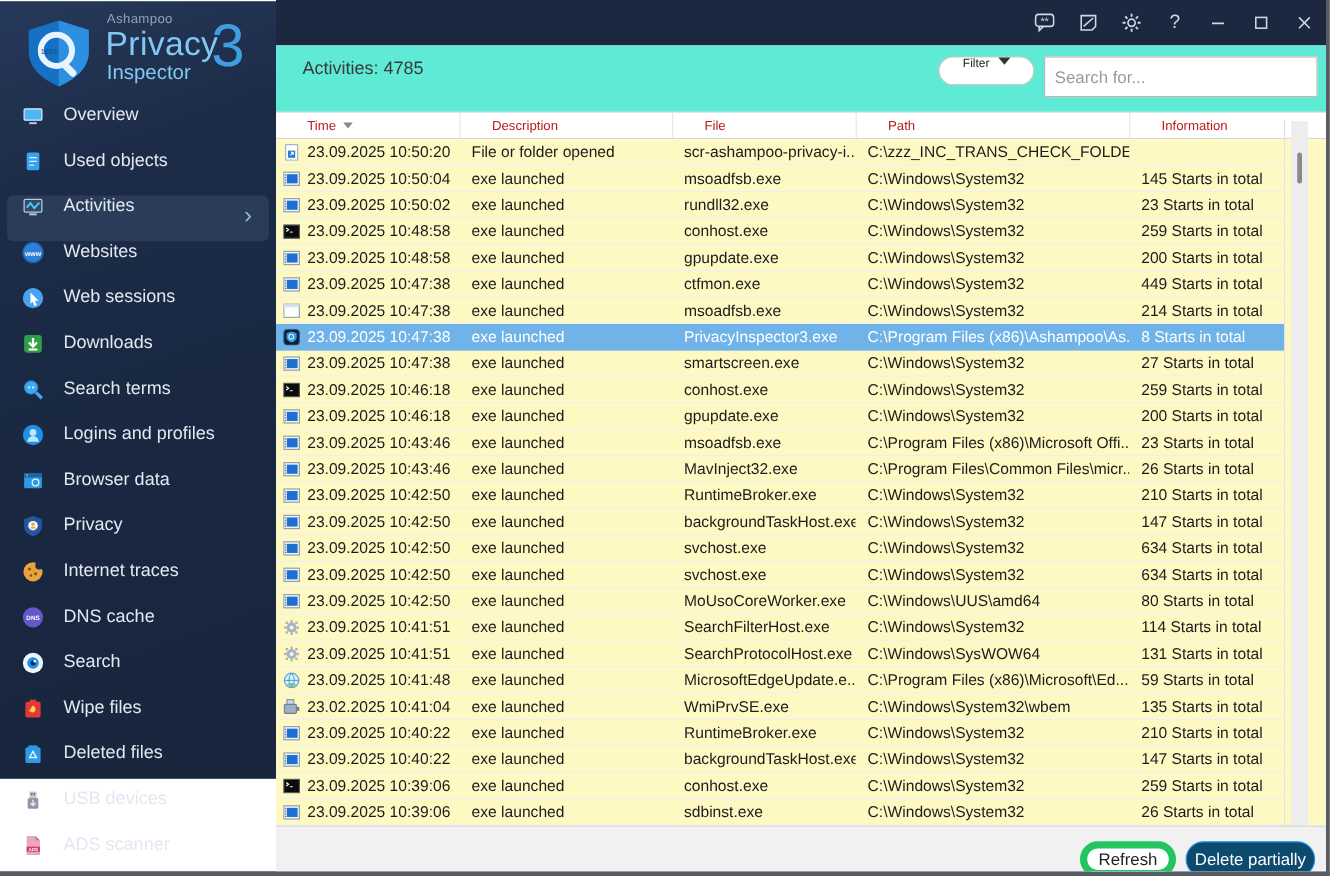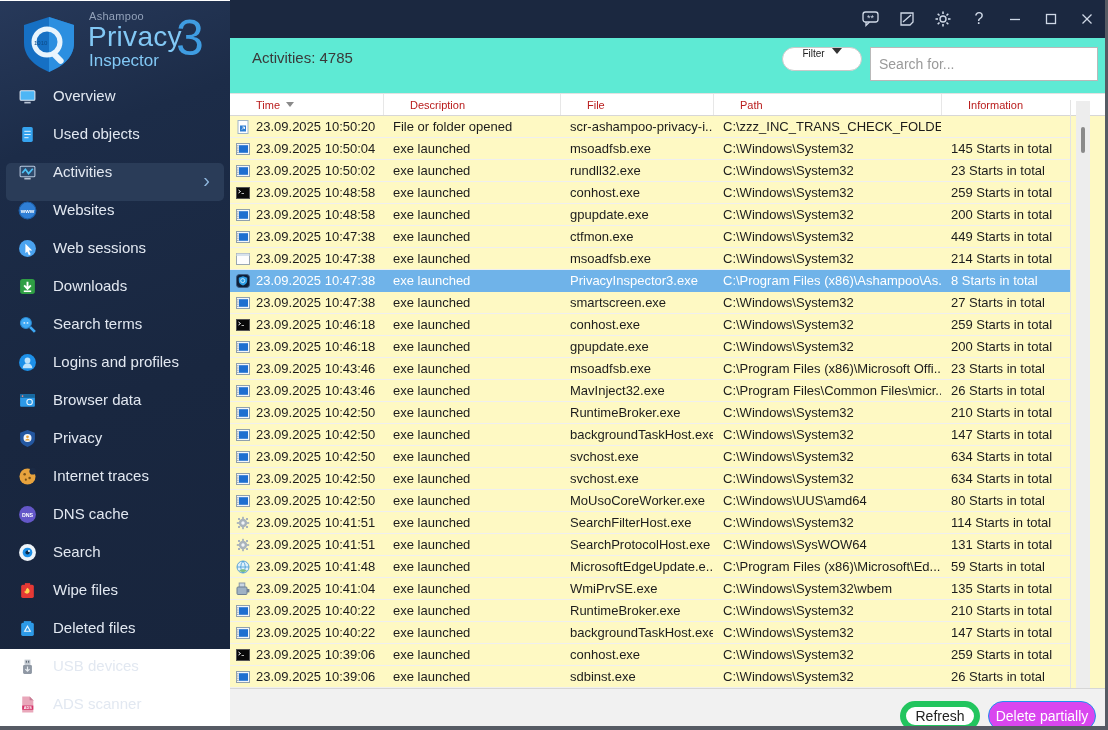--- a/index.html
+++ b/index.html
@@ -54,21 +54,21 @@
   .r-icon{width:14px;height:14px;flex:0 0 14px;display:inline-flex;}
   .r-icon svg{width:14px;height:14px;display:block;}
   .colsep{position:absolute;left:840px;top:62px;width:1px;height:611px;background:#e3e3e3;}
   .vscroll{position:absolute;left:846px;top:63px;width:14px;height:609px;background:#ededed;}
   .vthumb{position:absolute;left:5px;top:26px;width:4px;height:26px;background:#8a8a8a;border-radius:2px;}
   
   .footer{position:relative;height:53px;background:#f1f1f1;border-top:1px solid #d6d6d6;}
   .btn{position:absolute;top:12px;height:30px;border-radius:15px;font-size:14px;display:flex;
        align-items:center;justify-content:center;cursor:pointer;}
   .btn-refresh{right:128px;width:80px;background:#fff;border:6px solid #22c55e;color:#222;}
-  .btn-delete{right:12px;width:108px;background:#d946ef;border:1px solid #2090f0;color:#fff;}
+  .btn-delete{right:12px;width:108px;background:#0c4a6e;border:1px solid #2090f0;color:#fff;}
   .grip{position:absolute;right:2px;bottom:2px;width:10px;height:10px;
         background:linear-gradient(135deg,transparent 50%,#9aa0a8 50%,#9aa0a8 55%,transparent 55%,transparent 70%,#9aa0a8 70%,#9aa0a8 75%,transparent 75%);}
 </style>
 </head>
 <body>
 
 <div class="window">
 
   <div class="sidebar">
     <div class="logo">
@@ -768,21 +768,21 @@
         </div>
         <div class="row">
           <div class="cell timec">
             <span class="r-icon">
               <svg viewBox="0 0 14 14">
                 <rect x="3.2" y="1" width="5.6" height="4.4" fill="#c9d6e3" stroke="#8796a6"></rect>
                 <rect x="1" y="5" width="10" height="7.5" rx="1" fill="#9fb2c4" stroke="#6e8094"></rect>
                 <rect x="11" y="7" width="2.4" height="3.4" fill="#6e8094"></rect>
               </svg>
             </span>
-            <span>23.09.2025 10:41:04</span>
+            <span>23.02.2025 10:41:04</span>
           </div>
           <div class="cell">exe launched</div>
           <div class="cell">WmiPrvSE.exe</div>
           <div class="cell">C:\Windows\System32\wbem</div>
           <div class="cell">135 Starts in total</div>
         </div>
         <div class="row">
           <div class="cell timec">
             <span class="r-icon">
               <svg viewBox="0 0 14 14">

